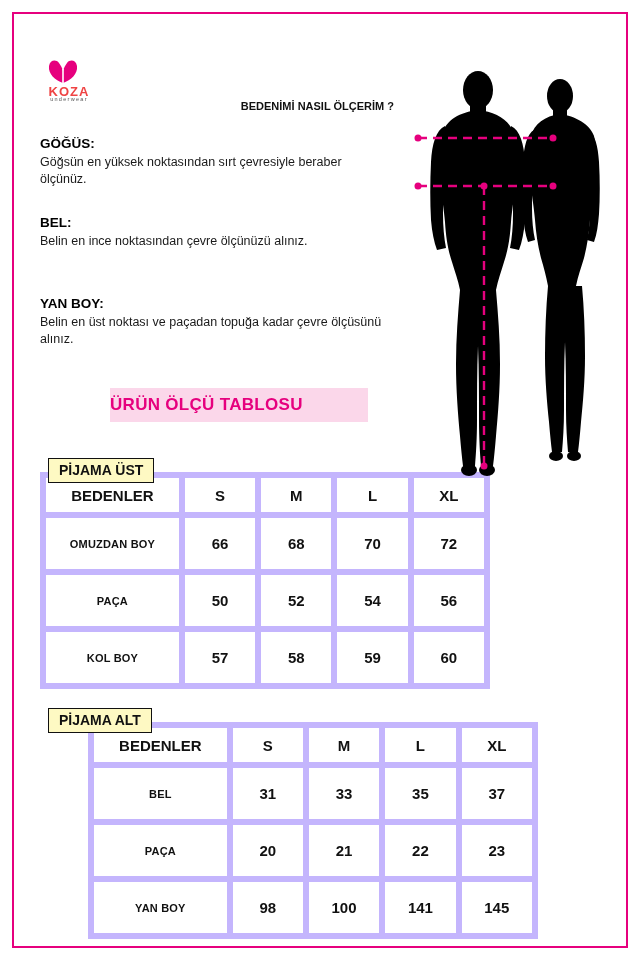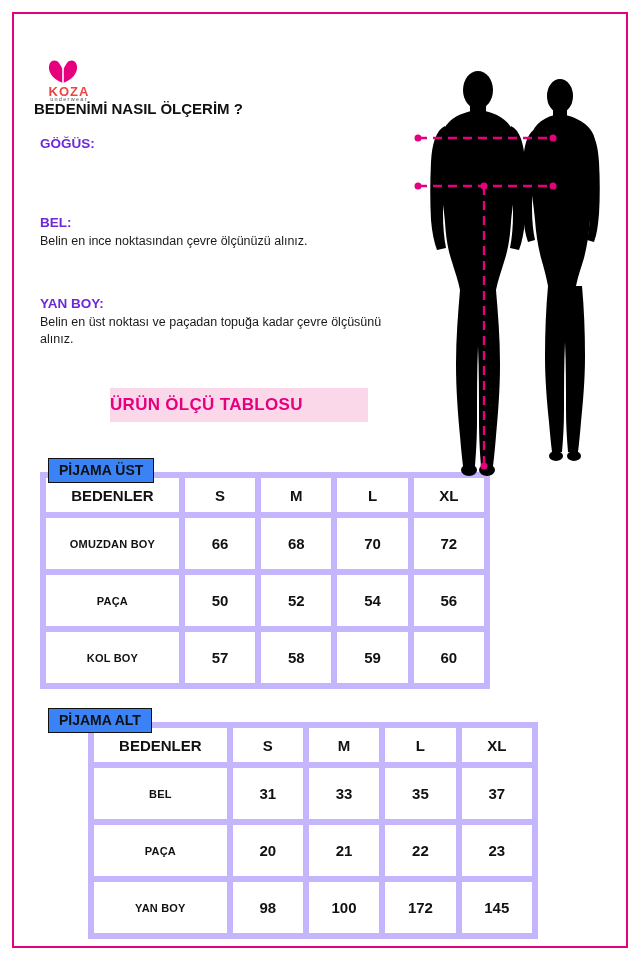--- a/index.html
+++ b/index.html
@@ -68,32 +68,32 @@
     letter-spacing: 1.3px;
     color: #555555;
   }
 
   
   .headline {
     position: absolute;
     left: 34px;
     top: 100px;
     width: 360px;
-    text-align: left;
-    font-size: 15px;
+    text-align: right;
+    font-size: 11px;
     font-weight: bold;
     color: #111111;
   }
 
   
   .block { position: absolute; left: 40px; width: 345px; }
   .block-title {
     font-size: 13.5px;
     font-weight: bold;
-    color: #6d28d9;
+    color: #000000;
     margin-bottom: 3px;
   }
   .block-body {
     font-size: 12.5px;
     line-height: 17px;
     color: #1a1a1a;
   }
   #block-gogus { top: 136px; }
   #block-bel   { top: 215px; }
   #block-yanboy{ top: 296px; }
@@ -119,21 +119,21 @@
 
   
   .table-wrap { position: absolute; left: 40px; width: 450px; }
   #tbl-top    { top: 458px; }
   #tbl-bottom { top: 708px; padding-left: 48px; }
 
   .tbl-tag {
     position: absolute;
     left: 8px;
     top: 0px;
-    background: #3b82f6;
+    background: #fef9c3;
     border: 1px solid #111111;
     padding: 4px 10px 5px 10px;
     font-size: 14px;
     font-weight: bold;
     color: #111111;
     z-index: 3;
     line-height: 1;
   }
   table {
     position: relative;
@@ -187,20 +187,21 @@
       <path d="M17 25 L17 11" stroke="#ffffff" stroke-width="1.6" fill="none"></path>
     </svg>
     <div class="logo-word">KOZA</div>
     <div class="logo-sub">underwear</div>
   </div>
 
   <div class="headline">BEDENİMİ NASIL ÖLÇERİM ?</div>
 
   <div class="block" id="block-gogus">
     <div class="block-title">GÖĞÜS:</div>
+    <div class="block-body">Göğsün en yüksek noktasından sırt çevresiyle beraber ölçünüz.</div>
   </div>
 
   <div class="block" id="block-bel">
     <div class="block-title">BEL:</div>
     <div class="block-body">Belin en ince noktasından çevre ölçünüzü alınız.</div>
   </div>
 
   <div class="block" id="block-yanboy">
     <div class="block-title">YAN BOY:</div>
     <div class="block-body">Belin en üst noktası ve paçadan topuğa kadar çevre ölçüsünü alınız.</div>
@@ -272,21 +273,21 @@
           <td class="rowlabel">PAÇA</td>
           <td>20</td>
           <td>21</td>
           <td>22</td>
           <td>23</td>
         </tr>
         <tr>
           <td class="rowlabel">YAN BOY</td>
           <td>98</td>
           <td>100</td>
-          <td>172</td>
+          <td>141</td>
           <td>145</td>
         </tr>
       </tbody>
     </table>
   </div>
 
   <div class="figure">
     <svg width="210" height="420" viewBox="0 0 210 420">
 
       <g fill="#000000">

